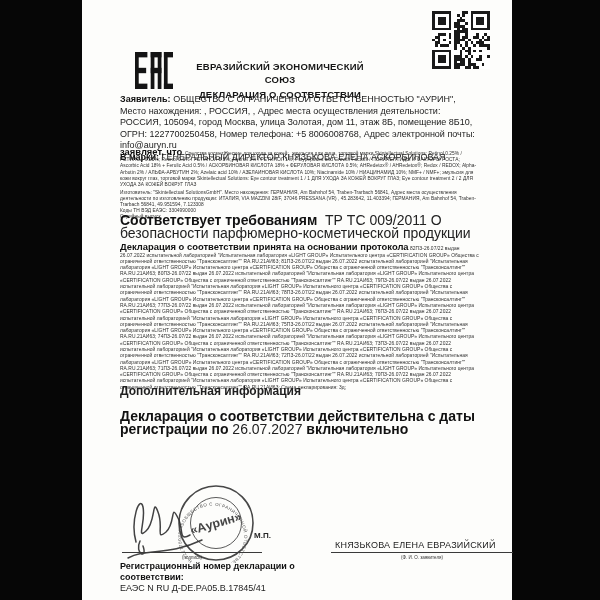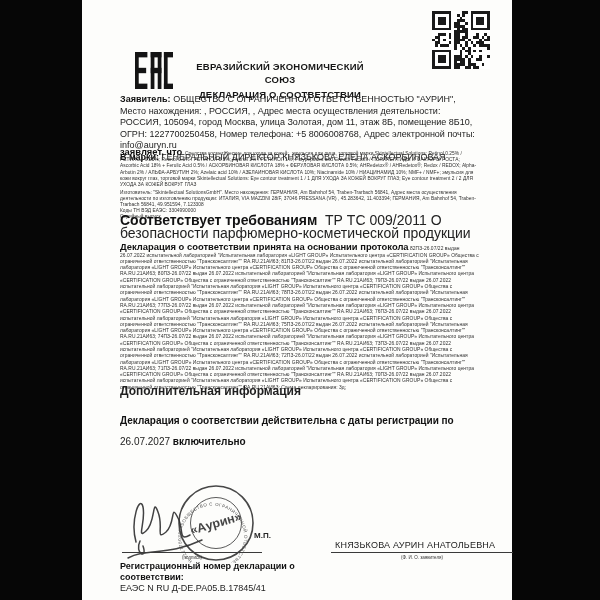--- a/index.html
+++ b/index.html
@@ -203,21 +203,21 @@
     <div class="tinyblock" style="width:724px;line-height:12.6px;font-size:9.8px">
       <b class="bh">Декларация о соответствии принята на основании протокола</b><span> 82ПЗ-26.07/22 выдан 26.07.2022 испытательной лабораторией "Испытательная лаборатория «LIGHT GROUP» Испытательного центра «CERTIFICATION GROUP» Общества с ограниченной ответственностью "Трансконсалтинг"" RA.RU.21АИ63; 81ПЗ-26.07/22 выдан 26.07.2022 испытательной лабораторией "Испытательная лаборатория «LIGHT GROUP» Испытательного центра «CERTIFICATION GROUP» Общества с ограниченной ответственностью "Трансконсалтинг"" RA.RU.21АИ63; 80ПЗ-26.07/22 выдан 26.07.2022 испытательной лабораторией "Испытательная лаборатория «LIGHT GROUP» Испытательного центра «CERTIFICATION GROUP» Общества с ограниченной ответственностью "Трансконсалтинг"" RA.RU.21АИ63; 79ПЗ-26.07/22 выдан 26.07.2022 испытательной лабораторией "Испытательная лаборатория «LIGHT GROUP» Испытательного центра «CERTIFICATION GROUP» Общества с ограниченной ответственностью "Трансконсалтинг"" RA.RU.21АИ63; 78ПЗ-26.07/22 выдан 26.07.2022 испытательной лабораторией "Испытательная лаборатория «LIGHT GROUP» Испытательного центра «CERTIFICATION GROUP» Общества с ограниченной ответственностью "Трансконсалтинг"" RA.RU.21АИ63; 77ПЗ-26.07/22 выдан 26.07.2022 испытательной лабораторией "Испытательная лаборатория «LIGHT GROUP» Испытательного центра «CERTIFICATION GROUP» Общества с ограниченной ответственностью "Трансконсалтинг"" RA.RU.21АИ63; 76ПЗ-26.07/22 выдан 26.07.2022 испытательной лабораторией "Испытательная лаборатория «LIGHT GROUP» Испытательного центра «CERTIFICATION GROUP» Общества с ограниченной ответственностью "Трансконсалтинг"" RA.RU.21АИ63; 75ПЗ-26.07/22 выдан 26.07.2022 испытательной лабораторией "Испытательная лаборатория «LIGHT GROUP» Испытательного центра «CERTIFICATION GROUP» Общества с ограниченной ответственностью "Трансконсалтинг"" RA.RU.21АИ63; 74ПЗ-26.07/22 выдан 26.07.2022 испытательной лабораторией "Испытательная лаборатория «LIGHT GROUP» Испытательного центра «CERTIFICATION GROUP» Общества с ограниченной ответственностью "Трансконсалтинг"" RA.RU.21АИ63; 73ПЗ-26.07/22 выдан 26.07.2022 испытательной лабораторией "Испытательная лаборатория «LIGHT GROUP» Испытательного центра «CERTIFICATION GROUP» Общества с ограниченной ответственностью "Трансконсалтинг"" RA.RU.21АИ63; 72ПЗ-26.07/22 выдан 26.07.2022 испытательной лабораторией "Испытательная лаборатория «LIGHT GROUP» Испытательного центра «CERTIFICATION GROUP» Общества с ограниченной ответственностью "Трансконсалтинг"" RA.RU.21АИ63; 71ПЗ-26.07/22 выдан 26.07.2022 испытательной лабораторией "Испытательная лаборатория «LIGHT GROUP» Испытательного центра «CERTIFICATION GROUP» Общества с ограниченной ответственностью "Трансконсалтинг"" RA.RU.21АИ63; 70ПЗ-26.07/22 выдан 26.07.2022 испытательной лабораторией "Испытательная лаборатория «LIGHT GROUP» Испытательного центра «CERTIFICATION GROUP» Общества с ограниченной ответственностью "Трансконсалтинг"" RA.RU.21АИ63; Схема декларирования: 3д;</span>
     </div>
   </div>
 
   <div class="abs" style="left:38px;top:381px">
     <b style="font-size:12px">Дополнительная информация</b>
   </div>
 
   <div class="abs" style="left:38px;top:410px;width:362px">
-    <p class="para" style="font-size:10px;line-height:21px"><b>Декларация о соответствии действительна с даты регистрации по</b><span> 26.07.2027 </span><b>включительно</b></p>
+    <p class="para" style="font-size:14px;line-height:13px"><b>Декларация о соответствии действительна с даты регистрации по</b><span> 26.07.2027 </span><b>включительно</b></p>
   </div>
 
   <svg class="abs" style="left:94px;top:483px" width="80" height="80" viewBox="0 0 160 160">
     <g opacity="0.88">
       <circle cx="80" cy="80" r="74" fill="none" stroke="#2f2f2f" stroke-width="3.2"></circle>
       <circle cx="80" cy="80" r="51" fill="none" stroke="#2f2f2f" stroke-width="1.8"></circle>
       <path id="ringpath" d="M 17,80 A 63,63 0 1 1 16.9,80.2" fill="none"></path>
       <text font-size="8.8" fill="#3a3a3a" letter-spacing="1.1" font-family="Liberation Sans, sans-serif">
         <textPath href="#ringpath">ОБЩЕСТВО С ОГРАНИЧЕННОЙ ОТВЕТСТВЕННОСТЬЮ • ОГРН 1227700250458 • МОСКВА •</textPath>
       </text>
@@ -231,21 +231,21 @@
       <path d="M4,80 C22,70 44,78 78,62"></path>
       <path d="M16,63 C10,76 24,82 19,68"></path>
     </g>
   </svg>
 
   <div class="mp" style="left:172px;top:531px">М.П.</div>
 
   <div class="sigline" style="left:40px;top:552px;width:140px"></div>
   <div class="cap" style="left:40px;top:555px;width:280px">(подпись)</div>
 
-  <div class="name" style="left:253px;top:540px">КНЯЗЬКОВА АУРИН АНАТОЛЬЕВНА</div>
+  <div class="name" style="left:253px;top:540px">КНЯЗЬКОВА ЕЛЕНА ЕВРАЗИЙСКИЙ</div>
   <div class="sigline" style="left:249px;top:552px;width:182px"></div>
   <div class="cap" style="left:249px;top:555px;width:364px">(Ф. И. О. заявителя)</div>
 
   <div class="abs" style="left:38px;top:561px;width:392px">
     <div class="regrow">
       <b>Регистрационный номер декларации о соответствии:</b>
       <span>ЕАЭС N RU Д-DE.РА05.В.17845/41</span>
     </div>
   </div>
 

